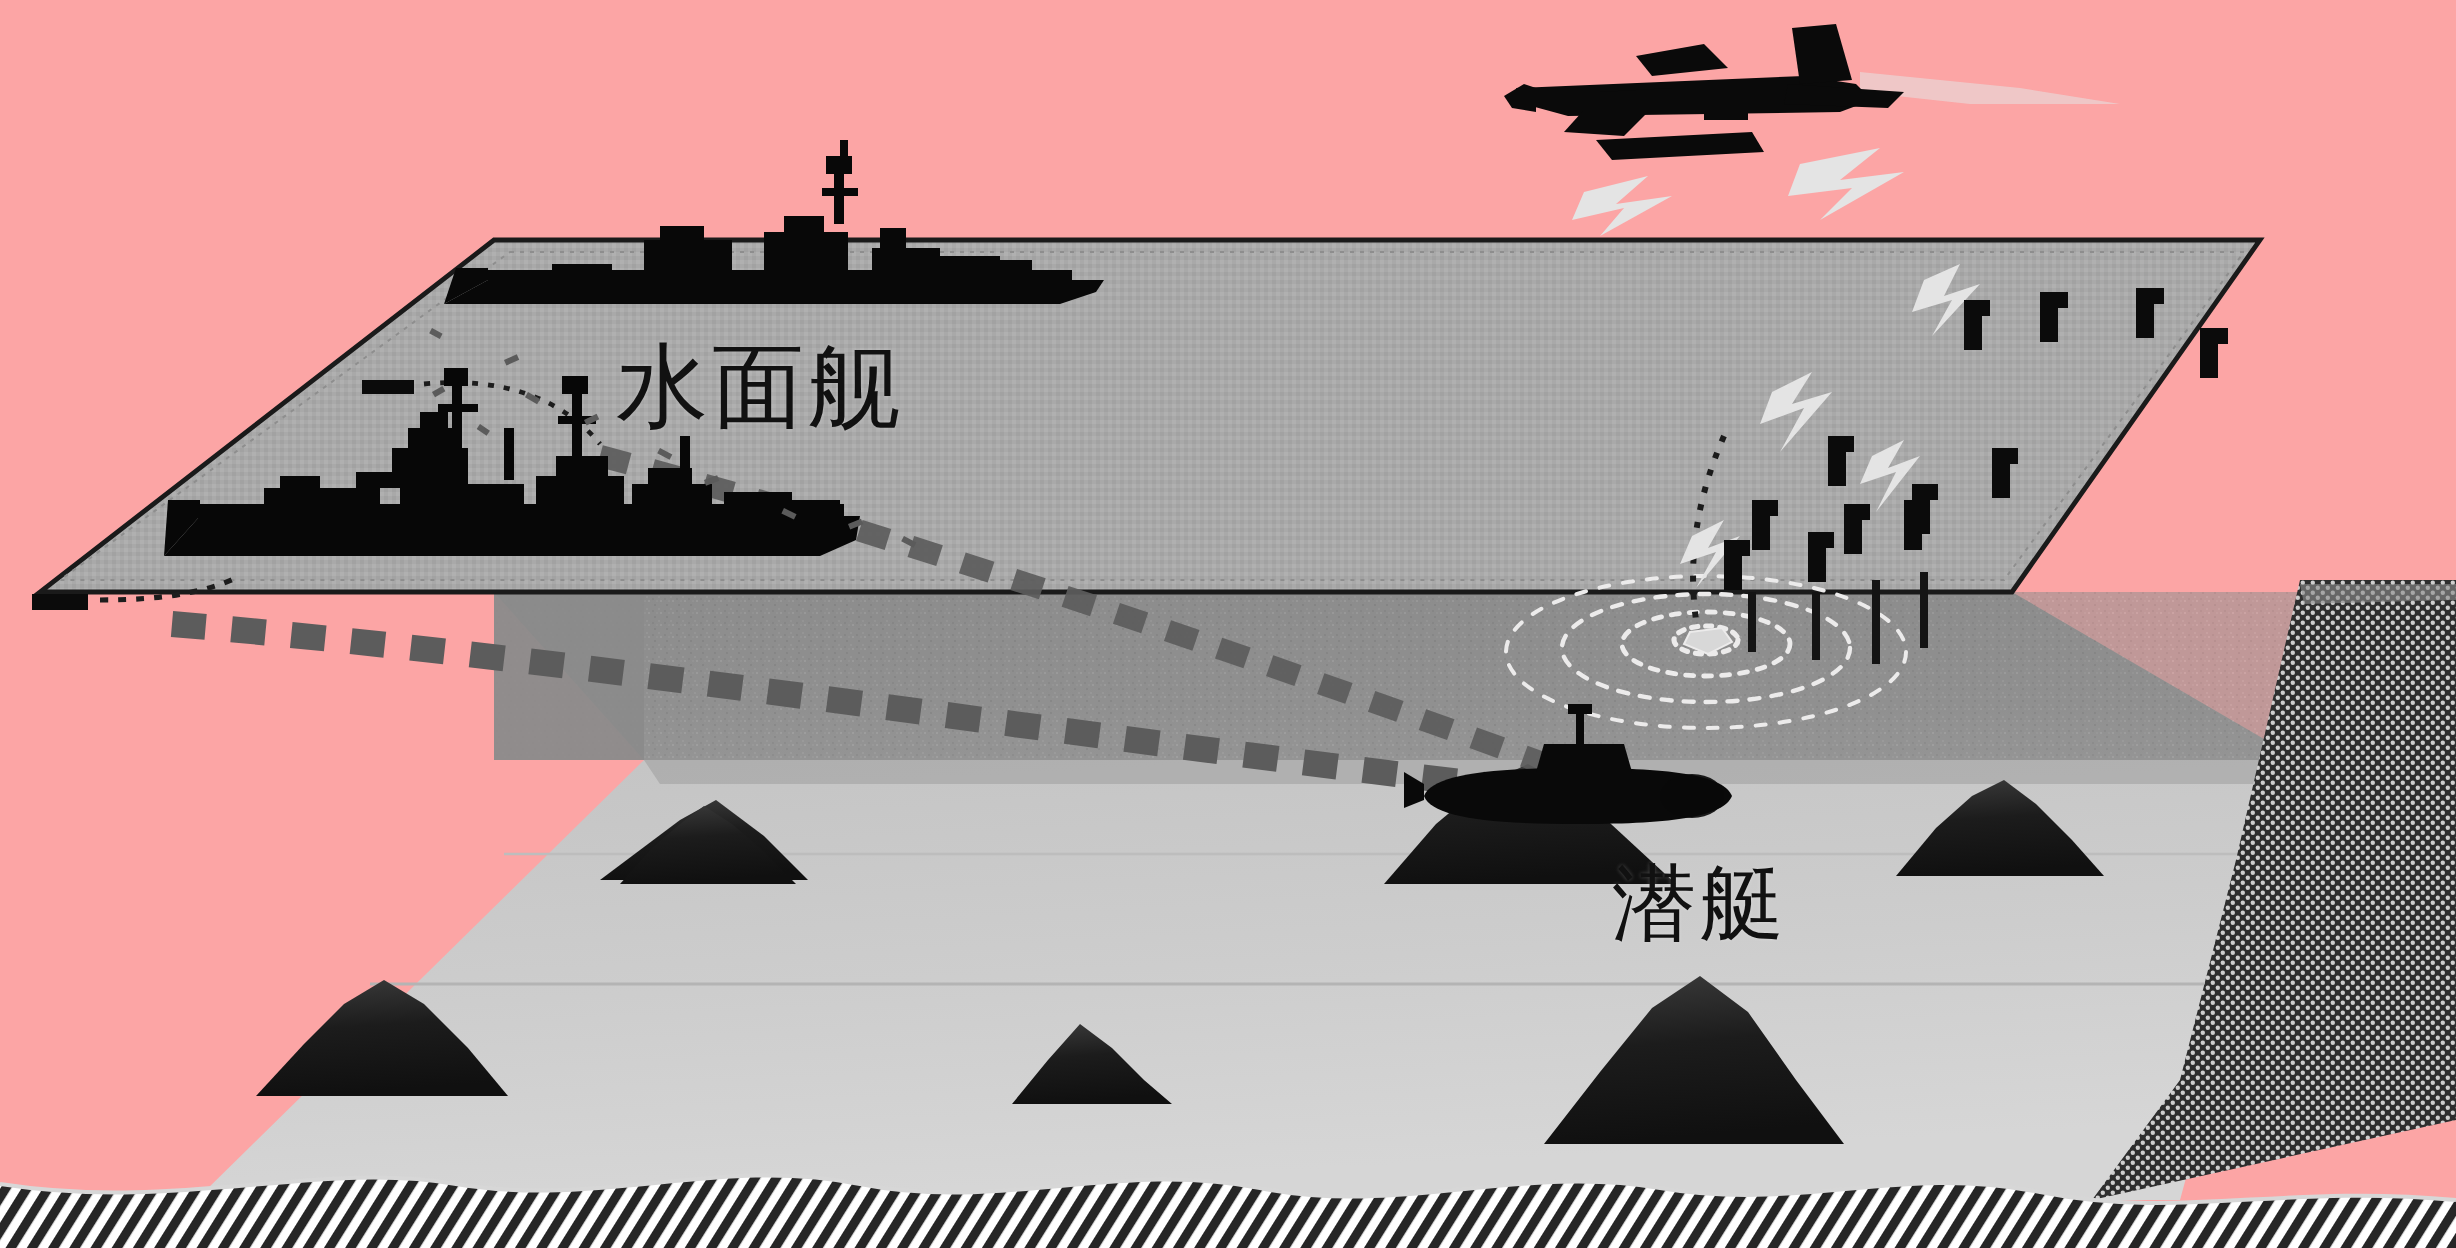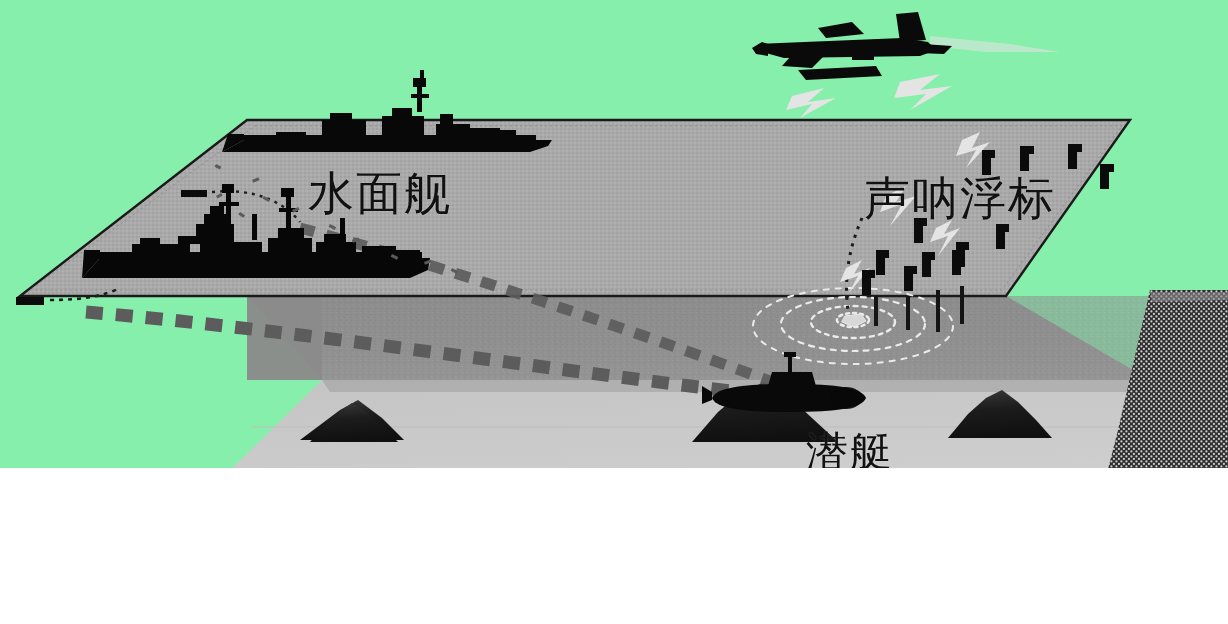--- a/index.html
+++ b/index.html
@@ -6,22 +6,22 @@
     margin: 0;
     padding: 0;
     background: #ffffff;
   }
   body {
     font-family: "DejaVu Sans", "Liberation Sans", sans-serif;
   }
   #scene {
     position: relative;
     width: 1228px;
-    height: 468px;
-    background: #86efac;
+    height: 624px;
+    background: #fca5a5;
     overflow: hidden;
     text-align: center;
   }
   .layer { position: absolute; top: 0; left: 0; width: 1228px; height: 624px; }
 
   
   .cn-label {
     position: absolute;
     color: #111111;
     font-family: "DejaVu Sans", "Liberation Sans", sans-serif;
@@ -357,20 +357,19 @@
       <rect x="836" y="44" width="30" height="7"></rect>
 
       <path d="M 798,70 L 876,66 L 882,76 L 806,80 Z"></path>
       <rect x="852" y="54" width="22" height="6"></rect>
     </g>
 
   </svg>
 
   <div class="cn-label" id="label-surface-ship">水面舰</div>
 
-  <div class="cn-label" id="label-sonobuoy">声呐浮标</div>
 
   <div class="cn-label" id="label-submarine">潜艇</div>
 
   <div class="legend-dash" id="legend-dash-1"></div>
   <div class="legend-dash" id="legend-dash-2"></div>
 
 </div>
 
 </body></html>

